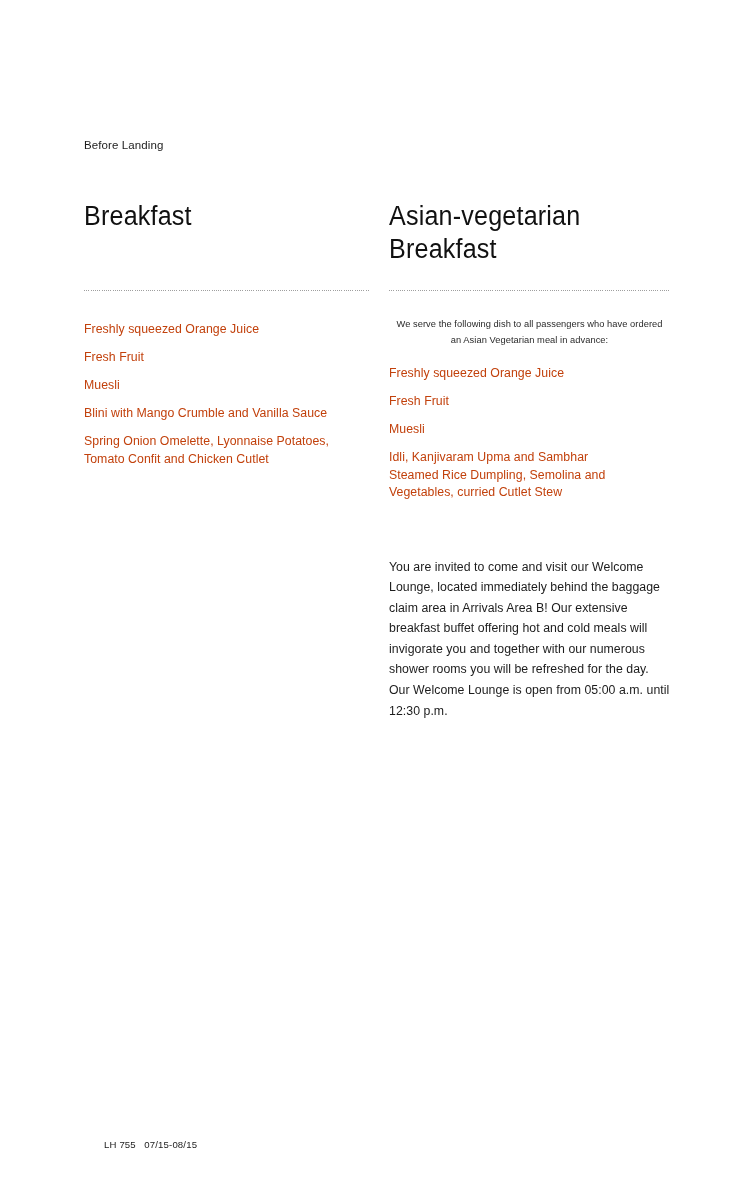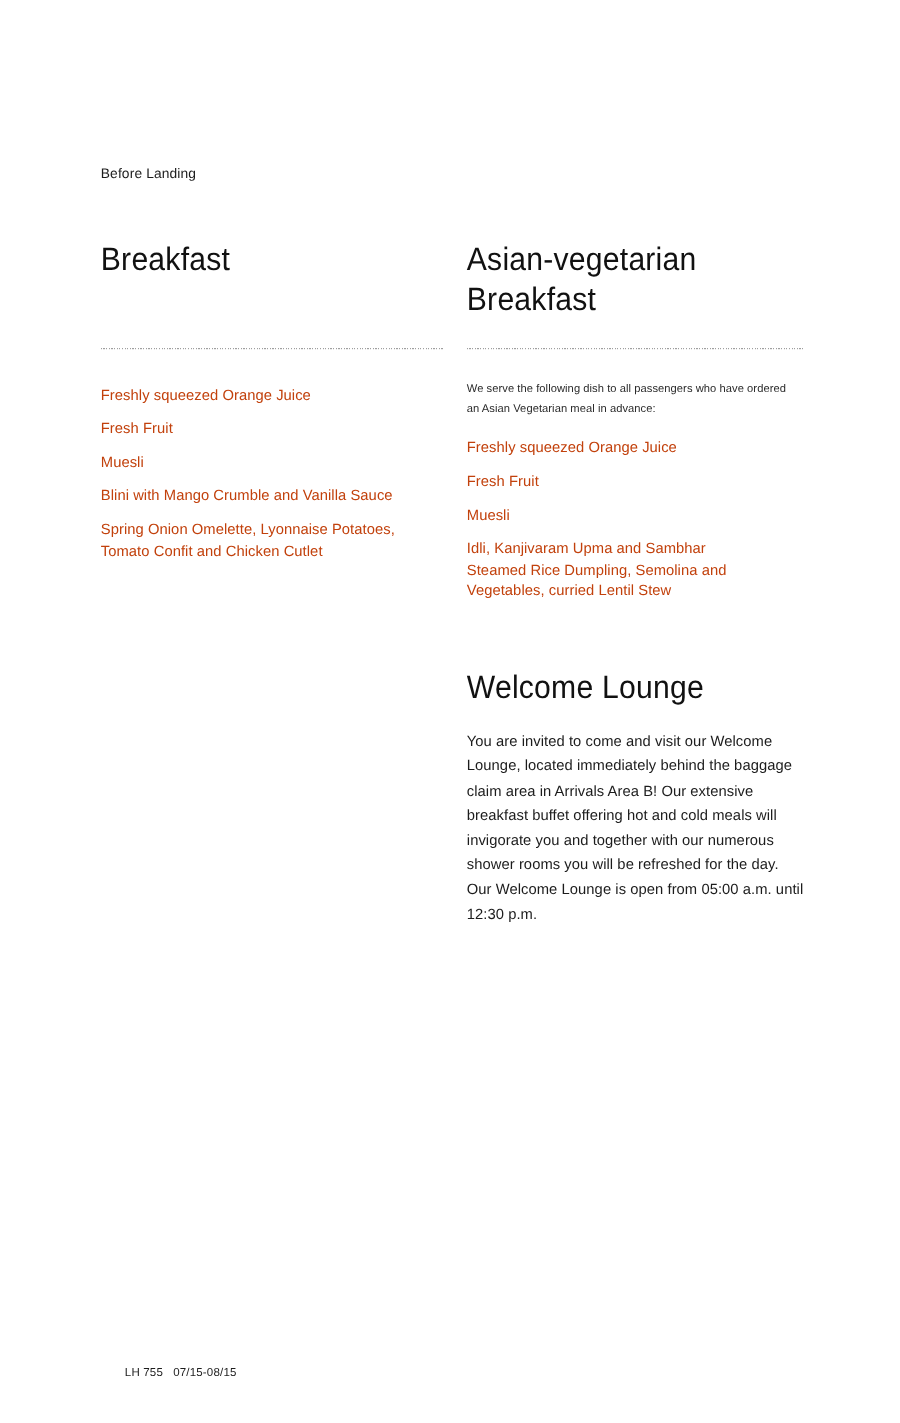--- a/index.html
+++ b/index.html
@@ -110,20 +110,21 @@
   .items-right { margin-top: 17px; }
 
   
   .note {
     font-size: 9.3px;
     line-height: 15.5px;
     letter-spacing: 0.05px;
     color: #2a2a2a;
     margin-top: 26px;
     white-space: pre-line;
+    text-align: center;
   }
 
   
   .lounge {
     margin-top: 55px;
   }
   .lounge .heading-block {
     height: 38px;
   }
   .lounge-body {
@@ -182,28 +183,24 @@
 
     <div class="note">We serve the following dish to all passengers who have ordered
 an Asian Vegetarian meal in advance:</div>
 
     <ul class="items items-right">
       <li class="item">Freshly squeezed Orange Juice</li>
       <li class="item">Fresh Fruit</li>
       <li class="item">Muesli</li>
       <li class="item">Idli, Kanjivaram Upma and Sambhar
 Steamed Rice Dumpling, Semolina and
-Vegetables, curried Lentil Stew</li>
+Vegetables, curried Cutlet Stew</li>
     </ul>
 
     <div class="lounge">
-      <div class="heading-block">
-        <div class="heading">Welcome Lounge</div>
-        <div class="rule soft"></div>
-      </div>
       <div class="lounge-body">You are invited to come and visit our Welcome
 Lounge, located immediately behind the baggage
 claim area in Arrivals Area B! Our extensive
 breakfast buffet offering hot and cold meals will
 invigorate you and together with our numerous
 shower rooms you will be refreshed for the day.
 Our Welcome Lounge is open from 05:00 a.m. until
 12:30 p.m.</div>
     </div>
 

